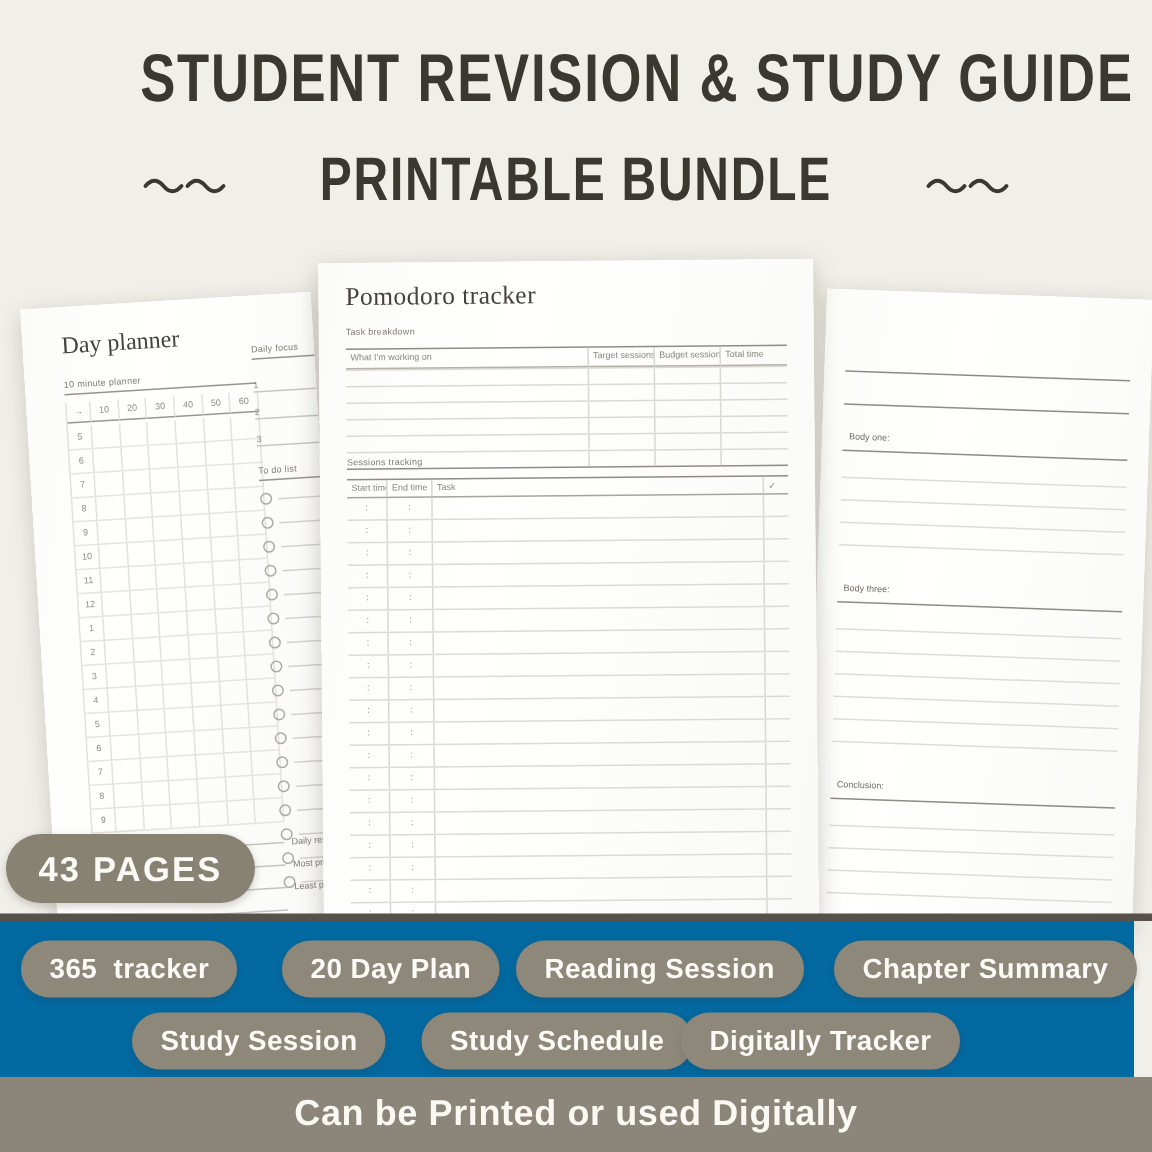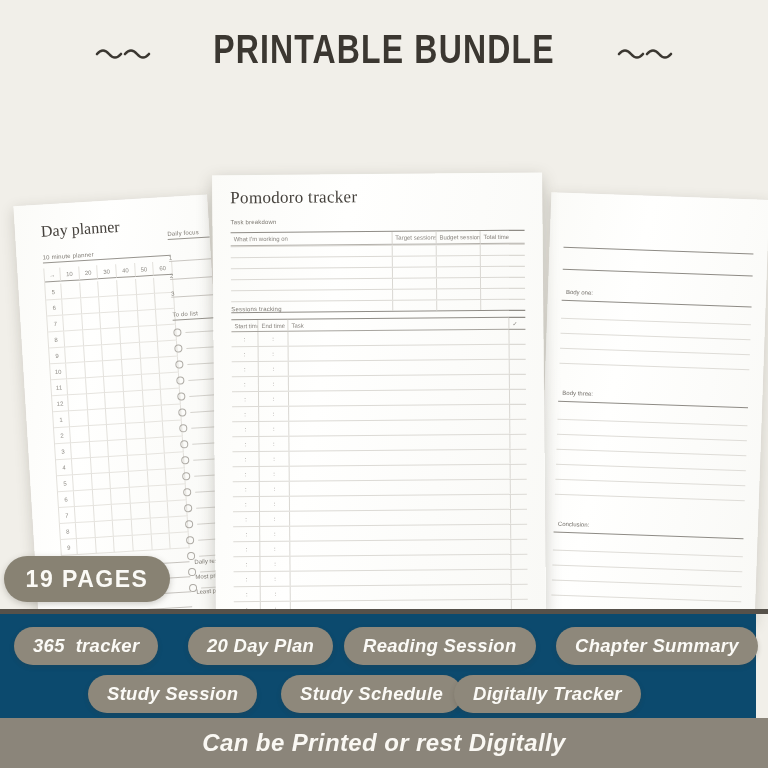--- a/index.html
+++ b/index.html
@@ -2,21 +2,21 @@
 <html><head>
 <meta charset="utf-8">
 <style>
   html,body{margin:0;padding:0;background:#f1efe9;}
   .canvas{position:relative;width:768px;height:768px;overflow:hidden;background:#f1efe9;
           font-family:"Liberation Sans",sans-serif;}
   
   .title-block{position:absolute;top:26px;left:0;width:768px;text-align:center;color:#3b3731;}
   .title-l1{font-size:45px;font-weight:bold;letter-spacing:1.5px;display:inline-block;
             transform:scaleX(.78);white-space:nowrap;}
-  .title-l2-wrap{margin-top:0;display:flex;align-items:center;justify-content:center;gap:14px;}
+  .title-l2-wrap{margin-top:18px;display:flex;align-items:center;justify-content:center;gap:14px;}
   .title-l2{font-size:41px;font-weight:bold;letter-spacing:1.5px;display:inline-block;
             transform:scaleX(.78);white-space:nowrap;}
   .squiggle{flex:0 0 auto;margin-top:6px;}
   
   .paper{position:absolute;background:linear-gradient(100deg,#fbfbf8,#fffffe 35%,#f9f9f6);
          box-shadow:0 4px 14px rgba(70,64,52,.22);}
   .paper-left{left:26px;top:200px;width:194px;height:418px;transform:rotate(-3.5deg);z-index:1;}
   .paper-right{left:544px;top:196px;width:218px;height:422px;transform:rotate(2deg);z-index:1;}
   .paper-center{left:214px;top:174px;width:330px;height:442px;transform:rotate(-.5deg);z-index:2;
          box-shadow:0 5px 16px rgba(70,64,52,.28);}
@@ -66,37 +66,38 @@
   
   .es-line{position:absolute;left:14px;right:14px;border-bottom:1px solid #dedcd7;}
   .es-line.heavy{border-bottom:1.5px solid #8e8b85;}
   .es-label{position:absolute;left:18px;font-size:6px;color:#6f6b65;}
   
   .divider{position:absolute;left:0;top:609px;width:768px;height:5px;background:#56514a;z-index:5;}
   .badge{position:absolute;left:4px;top:556px;width:166px;height:46px;background:#888273;
          border-radius:23px;display:flex;align-items:center;justify-content:center;z-index:6;
          color:#fbfaf6;font-size:23px;font-weight:bold;letter-spacing:1.5px;
          box-shadow:0 2px 6px rgba(60,55,45,.25);}
-  .bottom-section{position:absolute;left:0;top:614px;width:756px;height:154px;background:#0c4a6e;z-index:5;font-style:italic;}
+  .bottom-section{position:absolute;left:0;top:614px;width:756px;height:154px;background:#0369a1;z-index:5;}
   .pill{position:absolute;height:38px;border-radius:19px;background:#8e887b;color:#fbfaf6;
         display:flex;align-items:center;padding:0 19px;font-size:18.5px;font-weight:bold;
         letter-spacing:.3px;white-space:pre;box-shadow:0 2px 5px rgba(60,55,45,.2);}
   .prow1 .p0{left:14px}.prow1 .p1{left:188px}.prow1 .p2{left:344px}.prow1 .p3{left:556px}
   .prow2 .p0{left:88px}.prow2 .p1{left:281px}.prow2 .p2{left:454px}
   .prow1 .pill{top:13px}.prow2 .pill{top:61px}
   .bottom-bar{position:absolute;left:0;bottom:0;width:768px;height:50px;background:#8b857a;
               display:flex;align-items:center;justify-content:center;color:#faf8f3;
               font-size:24px;font-weight:bold;letter-spacing:.4px;}
 </style>
 </head>
 <body>
 
 <div class="canvas">
 
   <div class="title-block">
+    <div><span class="title-l1">STUDENT REVISION &amp; STUDY GUIDE</span></div>
     <div class="title-l2-wrap">
       <svg class="squiggle" width="56" height="14" viewBox="0 0 56 14">
         <path d="M2,8 Q8,1 14,8 T26,8" fill="none" stroke="#3b3731" stroke-width="2.6" stroke-linecap="round"></path>
         <path d="M30,8 Q36,1 42,8 T54,8" fill="none" stroke="#3b3731" stroke-width="2.6" stroke-linecap="round"></path>
       </svg>
       <span class="title-l2">PRINTABLE BUNDLE</span>
       <svg class="squiggle" width="56" height="14" viewBox="0 0 56 14">
         <path d="M2,8 Q8,1 14,8 T26,8" fill="none" stroke="#3b3731" stroke-width="2.6" stroke-linecap="round"></path>
         <path d="M30,8 Q36,1 42,8 T54,8" fill="none" stroke="#3b3731" stroke-width="2.6" stroke-linecap="round"></path>
       </svg>
@@ -539,30 +540,30 @@
           <div class="t2-time">:</div>
           <div class="t2-time">:</div>
           <div></div>
           <div></div>
         </div>
       </div>
   </div>
 
   <div class="divider"></div>
 
-  <div class="badge">19 PAGES</div>
+  <div class="badge">43 PAGES</div>
 
   <div class="bottom-section">
     <div class="prow1" id="prow1">
         <div class="pill p0">365  tracker</div>
         <div class="pill p1">20 Day Plan</div>
         <div class="pill p2">Reading Session</div>
         <div class="pill p3">Chapter Summary</div>
       </div>
     <div class="prow2" id="prow2">
         <div class="pill p0">Study Session</div>
         <div class="pill p1">Study Schedule</div>
         <div class="pill p2">Digitally Tracker</div>
       </div>
-    <div class="bottom-bar">Can be Printed or rest Digitally</div>
+    <div class="bottom-bar">Can be Printed or used Digitally</div>
   </div>
 
 </div>
 
 </body></html>

